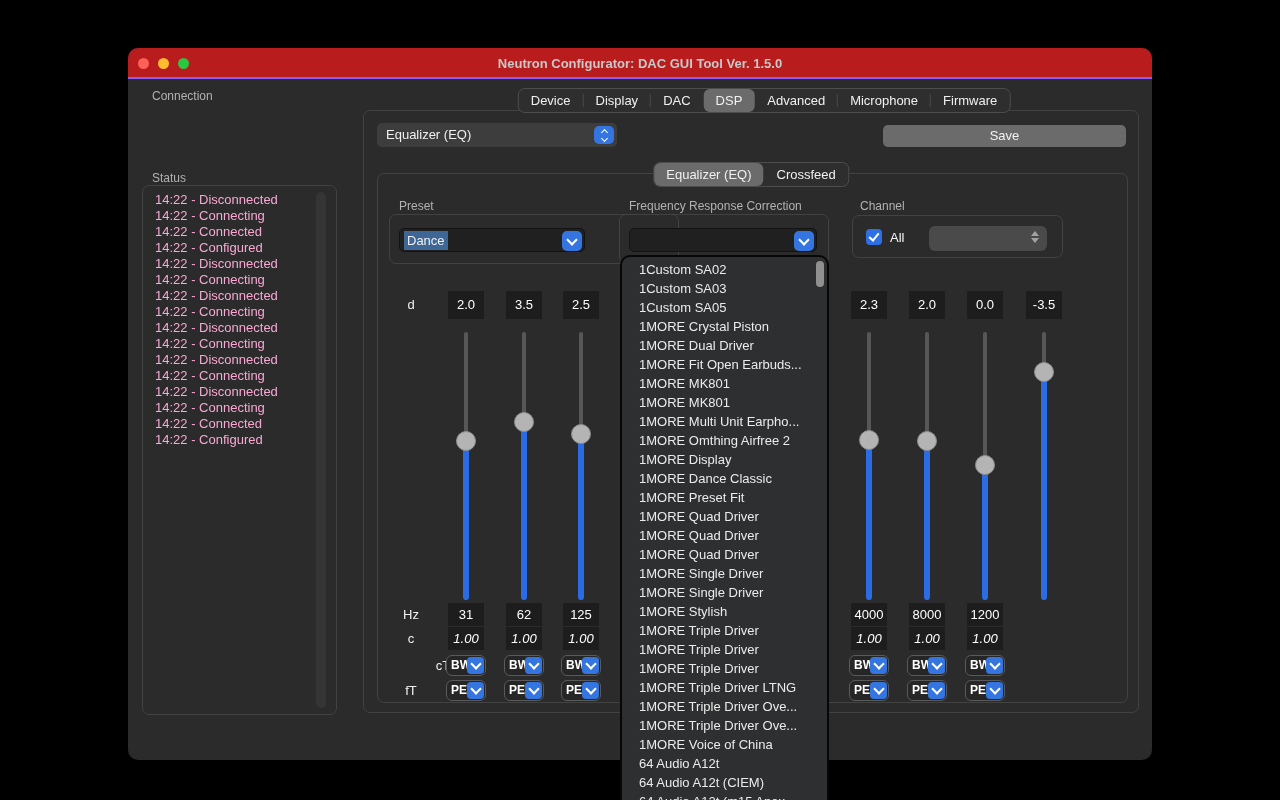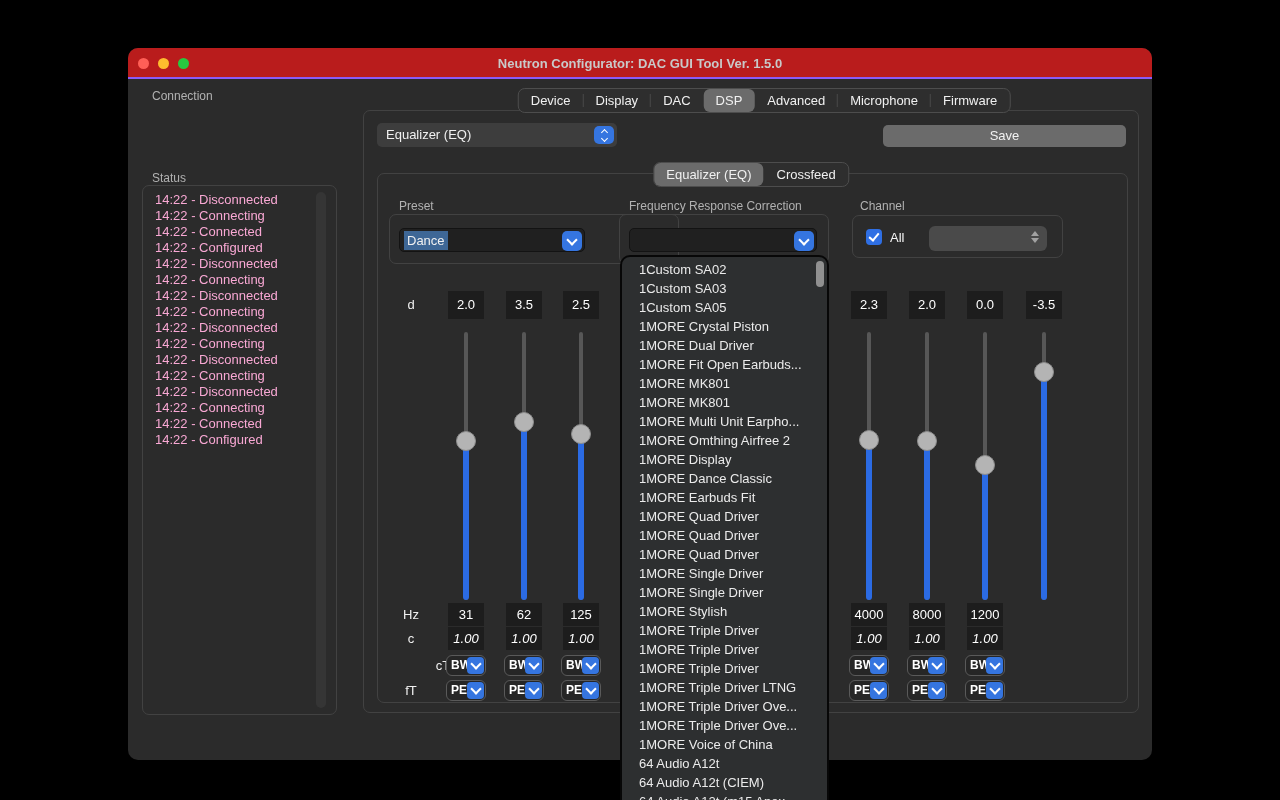--- a/index.html
+++ b/index.html
@@ -355,21 +355,21 @@
       <div class="dd-item">1Custom SA05</div>
       <div class="dd-item">1MORE Crystal Piston</div>
       <div class="dd-item">1MORE Dual Driver</div>
       <div class="dd-item">1MORE Fit Open Earbuds...</div>
       <div class="dd-item">1MORE MK801</div>
       <div class="dd-item">1MORE MK801</div>
       <div class="dd-item">1MORE Multi Unit Earpho...</div>
       <div class="dd-item">1MORE Omthing Airfree 2</div>
       <div class="dd-item">1MORE Display</div>
       <div class="dd-item">1MORE Dance Classic</div>
-      <div class="dd-item">1MORE Earbuds Fit</div>
+      <div class="dd-item">1MORE Preset Fit</div>
       <div class="dd-item">1MORE Quad Driver</div>
       <div class="dd-item">1MORE Quad Driver</div>
       <div class="dd-item">1MORE Quad Driver</div>
       <div class="dd-item">1MORE Single Driver</div>
       <div class="dd-item">1MORE Single Driver</div>
       <div class="dd-item">1MORE Stylish</div>
       <div class="dd-item">1MORE Triple Driver</div>
       <div class="dd-item">1MORE Triple Driver</div>
       <div class="dd-item">1MORE Triple Driver</div>
       <div class="dd-item">1MORE Triple Driver LTNG</div>

